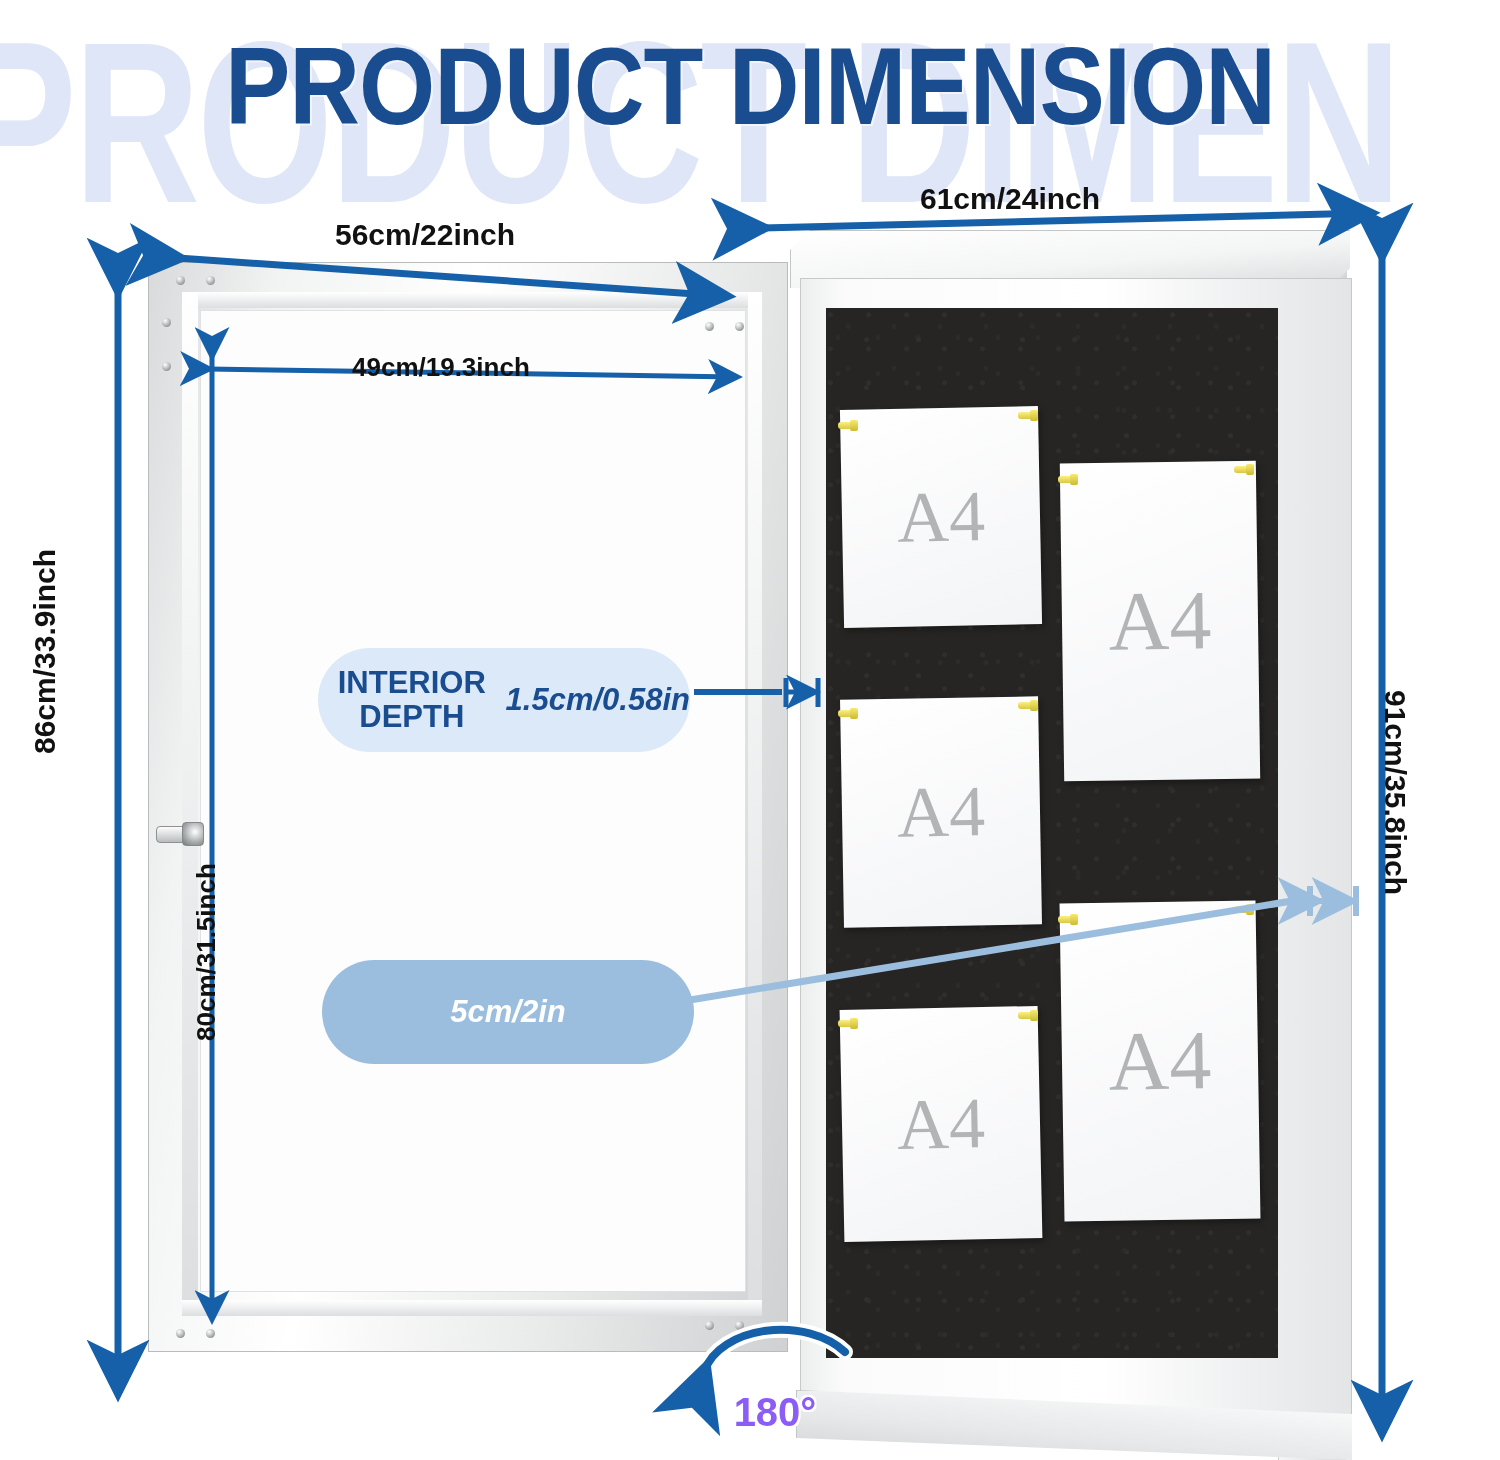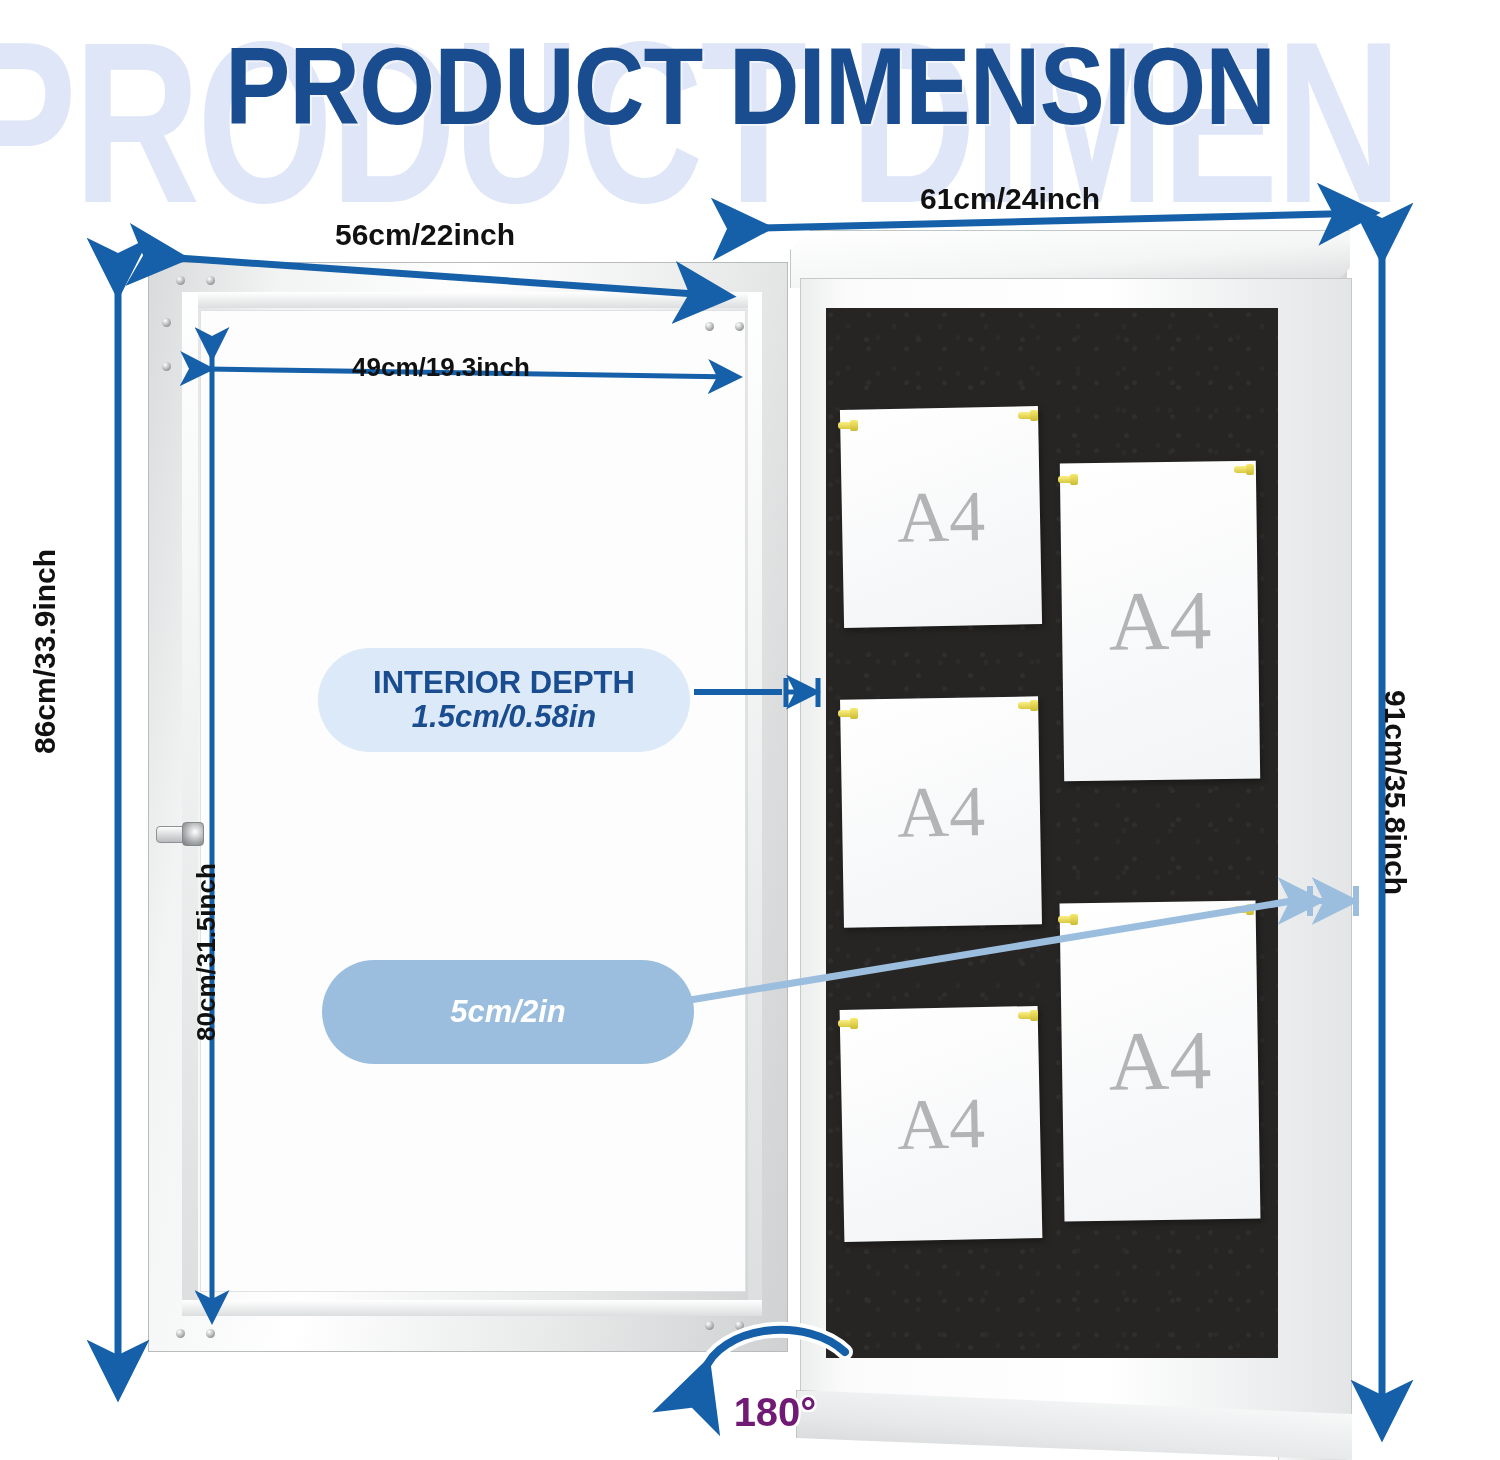--- a/index.html
+++ b/index.html
@@ -75,32 +75,32 @@
       box-shadow:2px 3px 6px rgba(0,0,0,.35);
       display:flex;align-items:center;justify-content:center;}
   .a4 span{font-family:"Liberation Serif", serif;color:#b2b4b6;line-height:1;}
   .pin{position:absolute;width:19px;height:11px;}
   .pin i{position:absolute;left:0;top:2px;width:14px;height:7px;border-radius:3px;
       background:linear-gradient(180deg,#fbef86,#d9c93f);display:block;}
   .pin b{position:absolute;left:12px;top:0;width:8px;height:11px;border-radius:2px;
       background:linear-gradient(180deg,#f7e96f,#cbbb33);display:block;}
 
   
-  .pill{position:absolute;border-radius:60px;display:flex;flex-direction:column;
-      align-items:center;justify-content:center;text-align:right;font-weight:bold;
+  .pill{position:absolute;border-radius:60px;display:flex;flex-direction:row;
+      align-items:center;justify-content:center;text-align:center;font-weight:bold;
       line-height:1.1;}
   #pill-interior{left:318px;top:648px;width:372px;height:104px;
       background:#dce9f8;color:#1a4d8f;font-size:31px;}
   #pill-external{left:322px;top:960px;width:372px;height:104px;
       background:#9cbede;color:#ffffff;font-size:31px;}
   .pill .l2{font-size:31px;font-style:italic;}
 
   
   #deg-label{position:absolute;left:655px;top:1390px;width:240px;text-align:center;
-      font-size:40px;font-weight:bold;color:#701a75;
+      font-size:40px;font-weight:bold;color:#8b5cf6;
       text-shadow:2px 2px 0 #fff,-2px -2px 0 #fff,2px -2px 0 #fff,-2px 2px 0 #fff;}
 </style>
 </head>
 <body>
 
 <div id="title-block">
   <div id="watermark">PRODUCT DIMEN</div>
   <div id="page-title">PRODUCT DIMENSION</div>
 </div>
 

